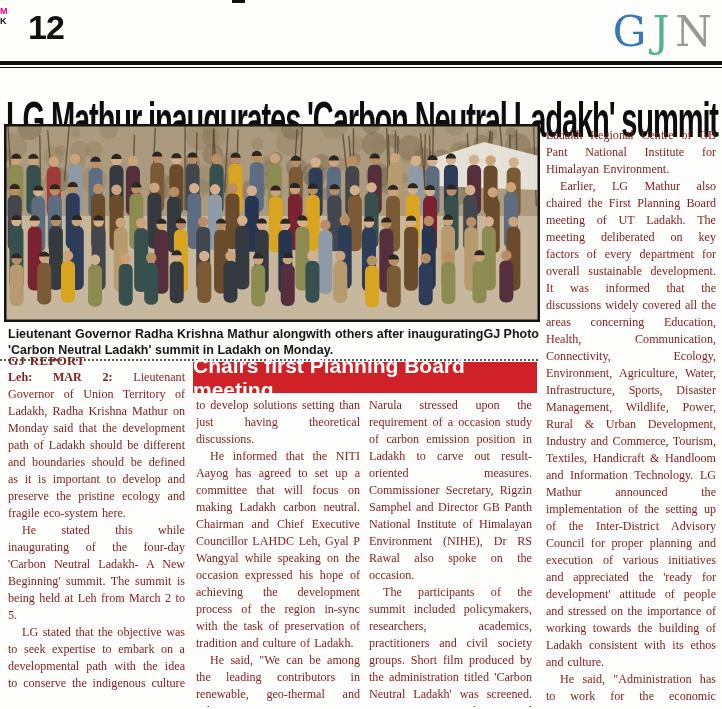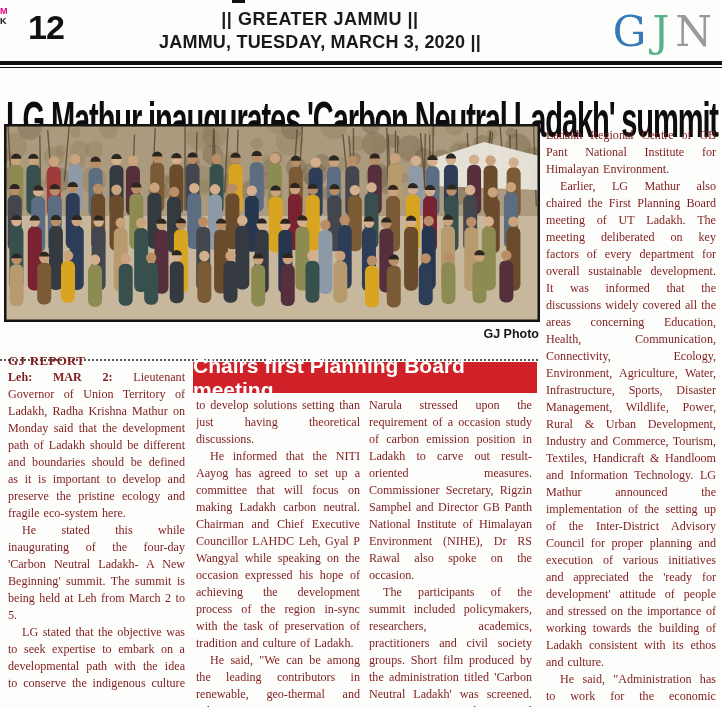--- a/index.html
+++ b/index.html
@@ -62,24 +62,20 @@
 
   <div id="fold-mark"></div>
 
   <div id="edge-marks">
     <span class="m">M</span>
     <span class="k">K</span>
   </div>
 
   <div id="page-number">12</div>
 
-  <div id="masthead">
-    <div class="l1">|| GREATER JAMMU ||</div>
-    <div class="l2">JAMMU, TUESDAY, MARCH 3, 2020 ||</div>
-  </div>
 
   <div id="logo">
     <span style="color: rgb(53, 121, 184);">G</span><span style="color: rgb(86, 179, 137);">J</span><span style="color: rgb(154, 154, 154);">N</span>
   </div>
 
   <div id="rule-wrap">
     <div class="thick"></div>
       <div class="gap"></div>
       <div class="thin"></div>
   </div>
@@ -455,20 +451,21 @@
         <circle cx="475.4983503762012" cy="132.2484570244553" r="5.2" fill="#caa27c"></circle>
         <path d="M 470.2983503762012 131.2484570244553 A 5.2 5.2 0 0 1 480.6983503762012 131.2484570244553 Z" fill="#2c2620"></path>
         <rect x="495.3648874680741" y="136.4005180254581" width="14" height="42" rx="6" fill="#552f3c"></rect>
         <circle cx="502.3648874680741" cy="131.4005180254581" r="5.2" fill="#b98e66"></circle>
         <rect x="1" y="1" width="534" height="196" fill="none" stroke="#141414" stroke-width="3"></rect>
       </svg>
   </div>
 
   <div id="caption">
     <span class="credit">GJ Photo</span>
+    <span>Lieutenant Governor Radha Krishna Mathur alongwith others after inaugurating 'Carbon Neutral Ladakh' summit in Ladakh on Monday.</span>
   </div>
 
   <div id="dotted-rule"></div>
 
   <div id="banner" style="background: rgb(208, 33, 40);">
     <span>Chairs first Planning Board meeting</span>
   </div>
 
   <div id="col1" class="col">
     <p class="byline">GJ REPORT</p>

